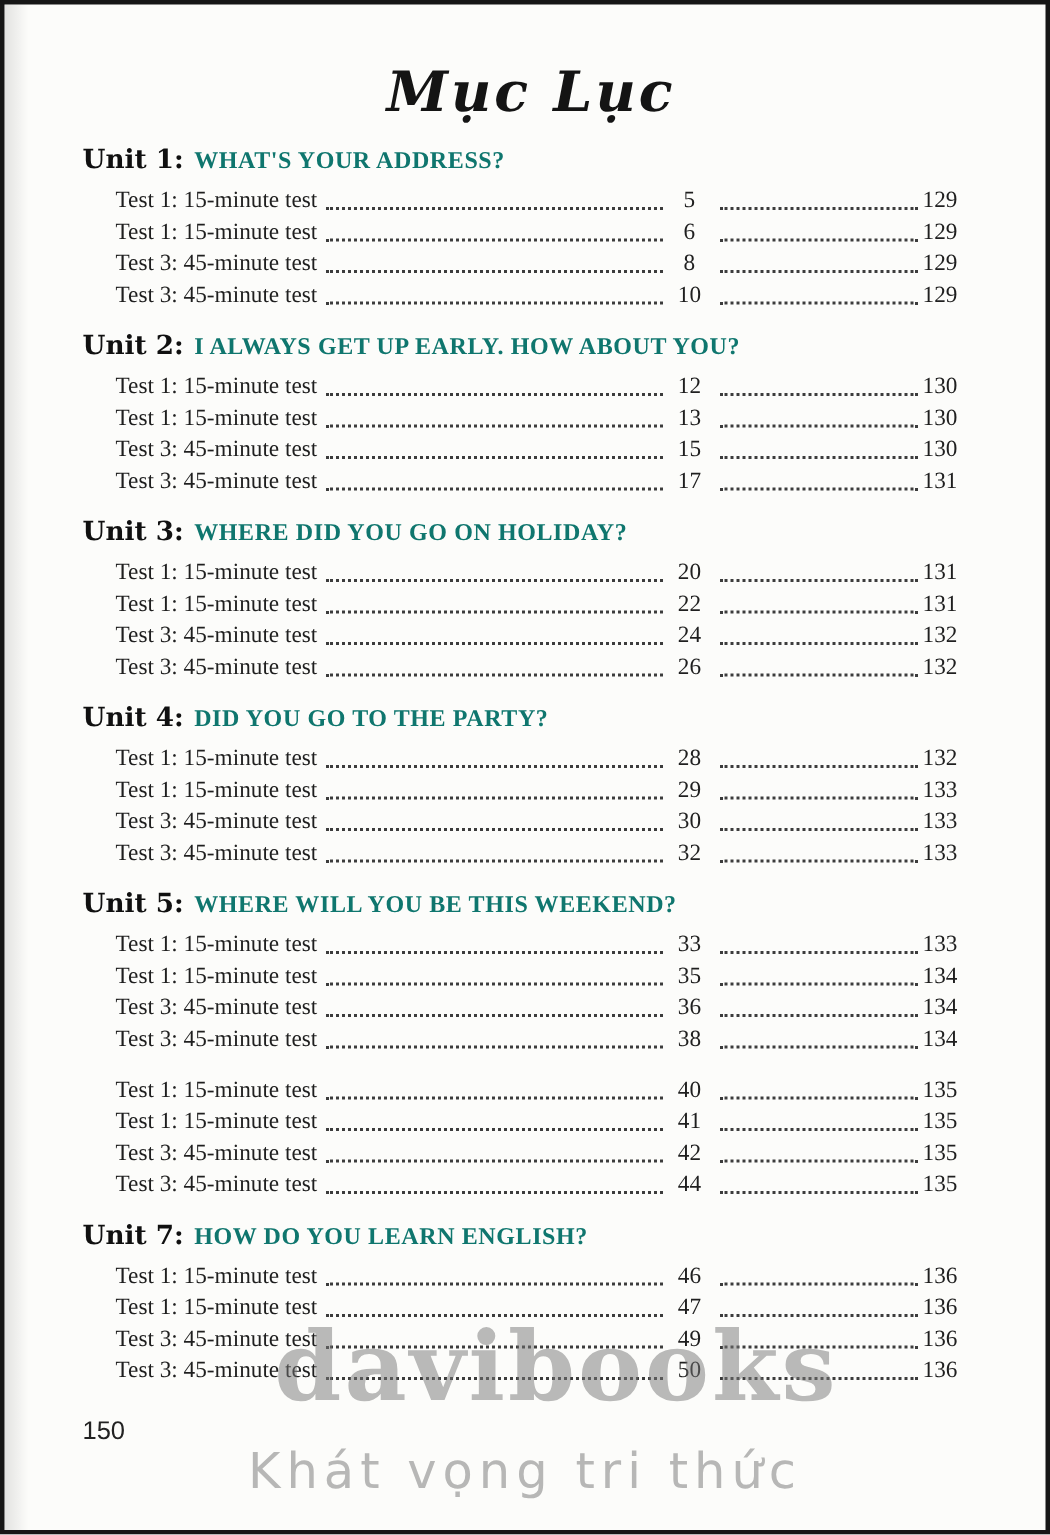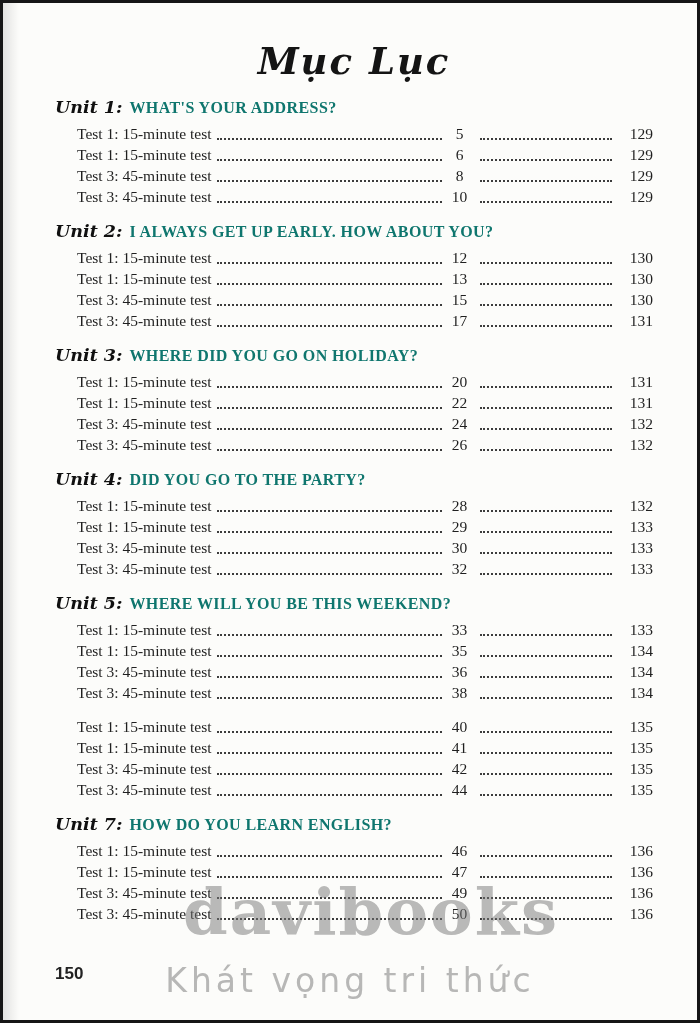--- a/index.html
+++ b/index.html
@@ -37,21 +37,20 @@
   }
   .unit { margin-top: 13px; }
   .unit-heading {
     font-size: 16px;
     line-height: 23px;
     margin-bottom: 4px;
     white-space: nowrap;
   }
   .unit-label {
     font-family: "DejaVu Serif", serif;
-    font-style: italic;
     font-weight: bold;
     font-size: 17.5px;
     margin-right: 7px;
     color: #101010;
   }
   .unit-title {
     font-weight: bold;
     letter-spacing: 0.4px;
     color: #0f766e;
   }
@@ -64,27 +63,27 @@
   }
   .test-label { white-space: nowrap; }
   .dots {
     border-bottom: 2px dotted #3c3c3c;
     margin: 0 3px 4px 5px;
     min-width: 18px;
   }
   .dots-1 { flex-grow: 1.7; }
   .dots-2 { flex-grow: 1; }
   .page-num { width: 30px; text-align: center; white-space: nowrap; }
-  .page-num.answer { width: 38px; text-align: right; }
+  .page-num.answer { width: 38px; text-align: left; }
   .page-number {
     position: absolute;
     left: 52px;
-    bottom: 36px;
+    bottom: 56px;
     font-family: "Liberation Sans", sans-serif;
-    font-weight: bold;
+    font-weight: normal;
     font-size: 17px;
     color: #222;
   }
   .watermark {
     position: absolute;
     left: 0; right: 0;
     bottom: 20px;
     text-align: center;
     pointer-events: none;
     z-index: 5;

